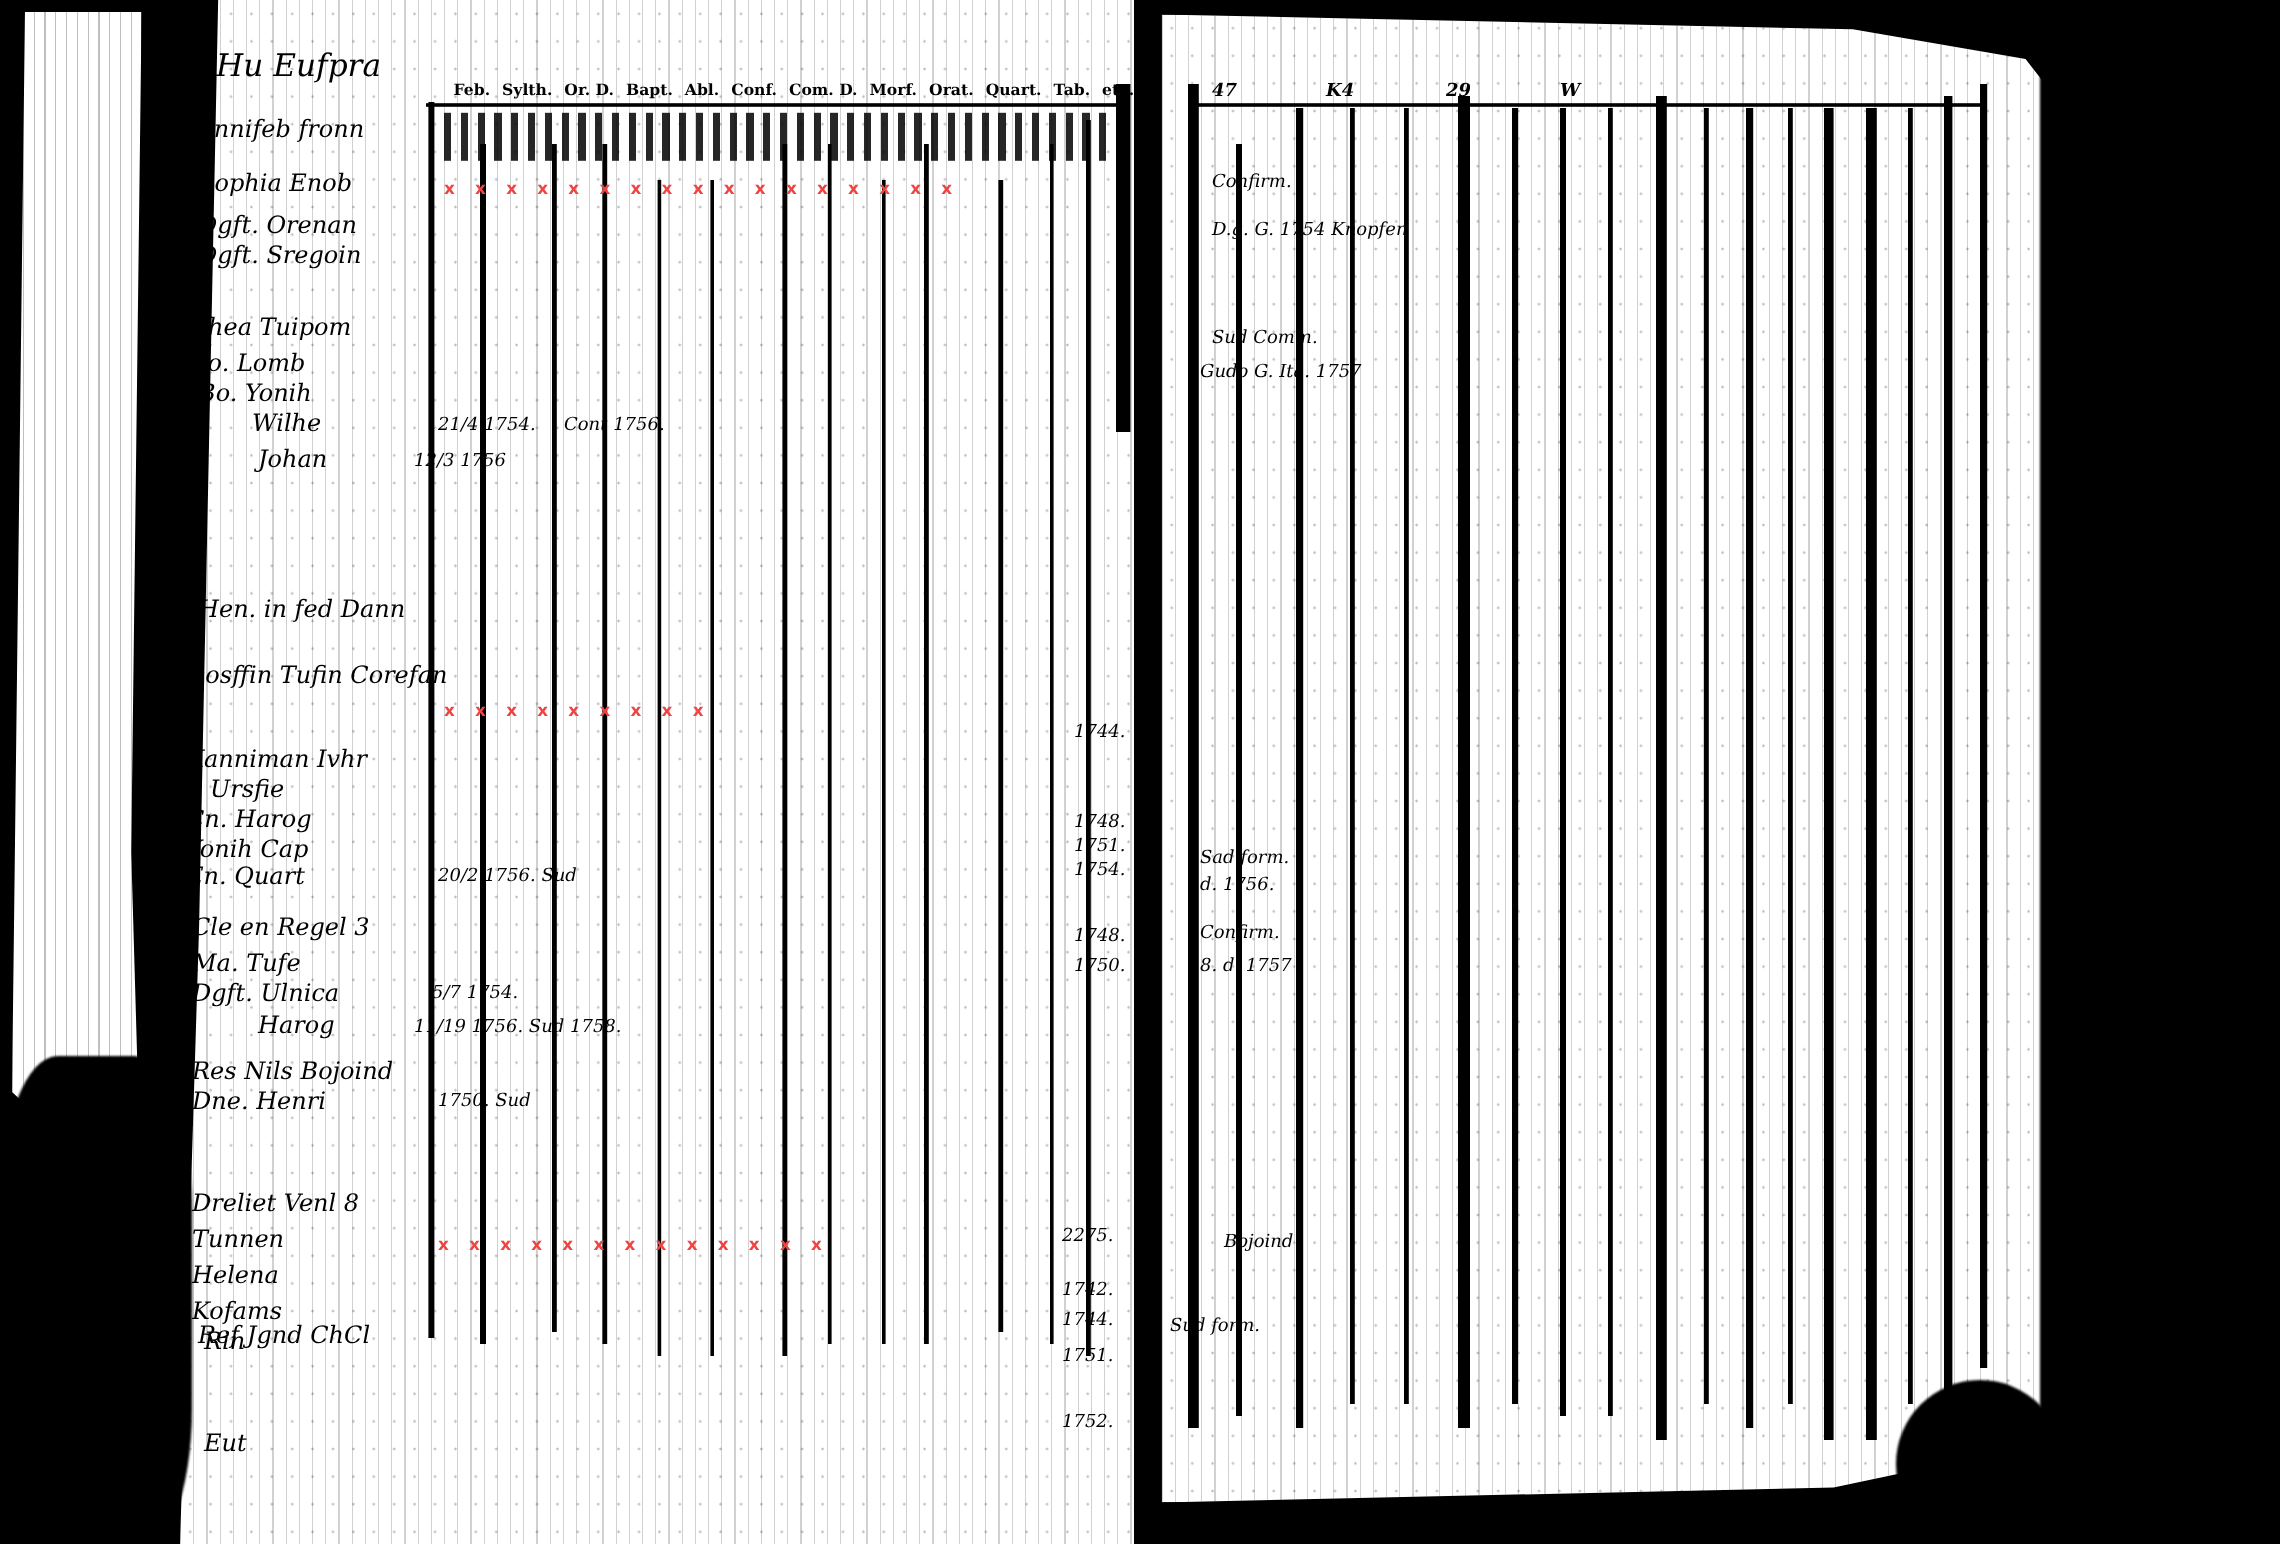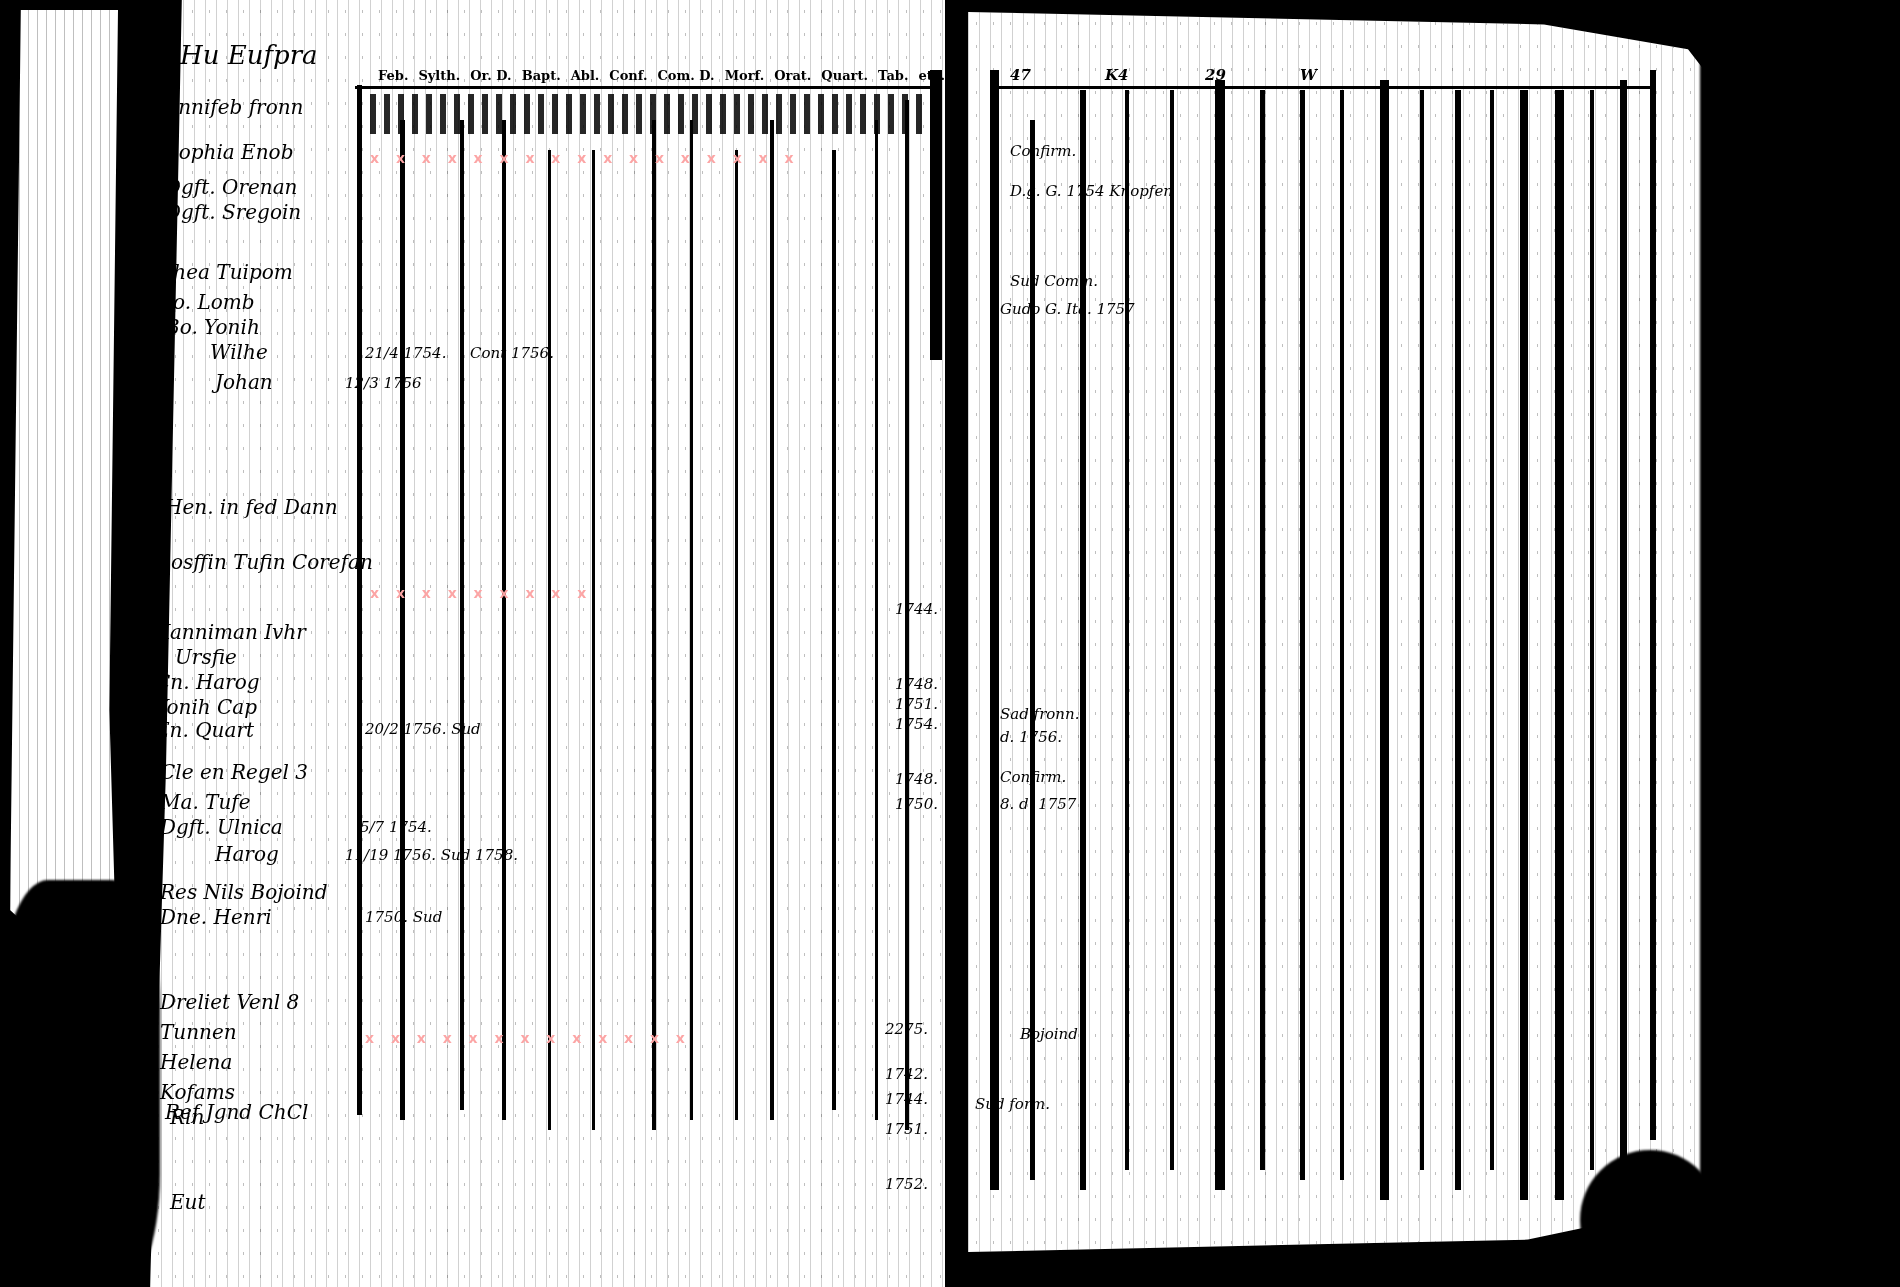--- a/index.html
+++ b/index.html
@@ -18,21 +18,21 @@
   .col{position:absolute;background:#000;}
   .hrule{position:absolute;height:3px;background:#000;}
   .header-row{position:absolute;left:230px;top:68px;height:18px;display:flex;gap:10px;
     font-family:"DejaVu Serif",serif;font-weight:bold;font-size:13px;color:#000;letter-spacing:0;}
   .header-row span{white-space:nowrap;}
   .col-marks{position:absolute;left:220px;top:90px;width:560px;height:40px;
     background-image:repeating-linear-gradient(90deg,#000 0 6px,transparent 6px 14px);opacity:.85;}
   .hand{position:absolute;font-family:"DejaVu Serif",serif;font-style:italic;color:#000;white-space:nowrap;}
   .name{font-size:20px;}
   .small{font-size:15px;}
-  .xmark{position:absolute;font-family:"DejaVu Sans",sans-serif;font-size:14px;font-weight:bold;color:#fca5a5;letter-spacing:6px;}
+  .xmark{position:absolute;font-family:"DejaVu Sans",sans-serif;font-size:14px;font-weight:bold;color:#ef4444;letter-spacing:6px;}
   .binding{position:absolute;left:945px;top:0;width:22px;height:1287px;background:#000;}
   .stain{position:absolute;background:#000;border-radius:50%;filter:blur(1px);}
   .noise{position:absolute;inset:0;
     background-image:radial-gradient(#000 0.8px,transparent 1px);background-size:17px 23px;opacity:.25;}
 </style>
 </head>
 <body>
 
 <div class="scan">
   <div class="strip"></div>
@@ -160,21 +160,21 @@
   <div class="col" style="left:1520px;top:90px;width:8px;height:1110px"></div>
   <div class="col" style="left:1555px;top:90px;width:9px;height:1110px"></div>
   <div class="col" style="left:1590px;top:90px;width:4px;height:1080px"></div>
   <div class="col" style="left:1620px;top:80px;width:7px;height:1100px"></div>
   <div class="col" style="left:1650px;top:70px;width:6px;height:1070px"></div>
 
   <div class="hand small" style="left:1010px;top:142px">Confirm.</div>
   <div class="hand small" style="left:1010px;top:182px">D.g. G. 1754 Knopfen</div>
   <div class="hand small" style="left:1010px;top:272px">Sud Comm.</div>
   <div class="hand small" style="left:1000px;top:300px">Gudo G. Ita. 1757</div>
-  <div class="hand small" style="left:1000px;top:705px">Sad fronn.</div>
+  <div class="hand small" style="left:1000px;top:705px">Sad form.</div>
   <div class="hand small" style="left:1000px;top:728px">d. 1756.</div>
   <div class="hand small" style="left:1000px;top:768px">Confirm.</div>
   <div class="hand small" style="left:1000px;top:795px">8. d. 1757</div>
   <div class="hand small" style="left:1020px;top:1025px">Bojoind</div>
   <div class="hand small" style="left:975px;top:1095px">Sud form.</div>
 
   <div class="stain" style="left:1700px;top:20px;width:200px;height:1260px;border-radius:0"></div>
   <div class="stain" style="left:0;top:880px;width:160px;height:420px;border-radius:30%"></div>
   <div class="stain" style="left:1580px;top:1150px;width:140px;height:140px"></div>
 </div>

